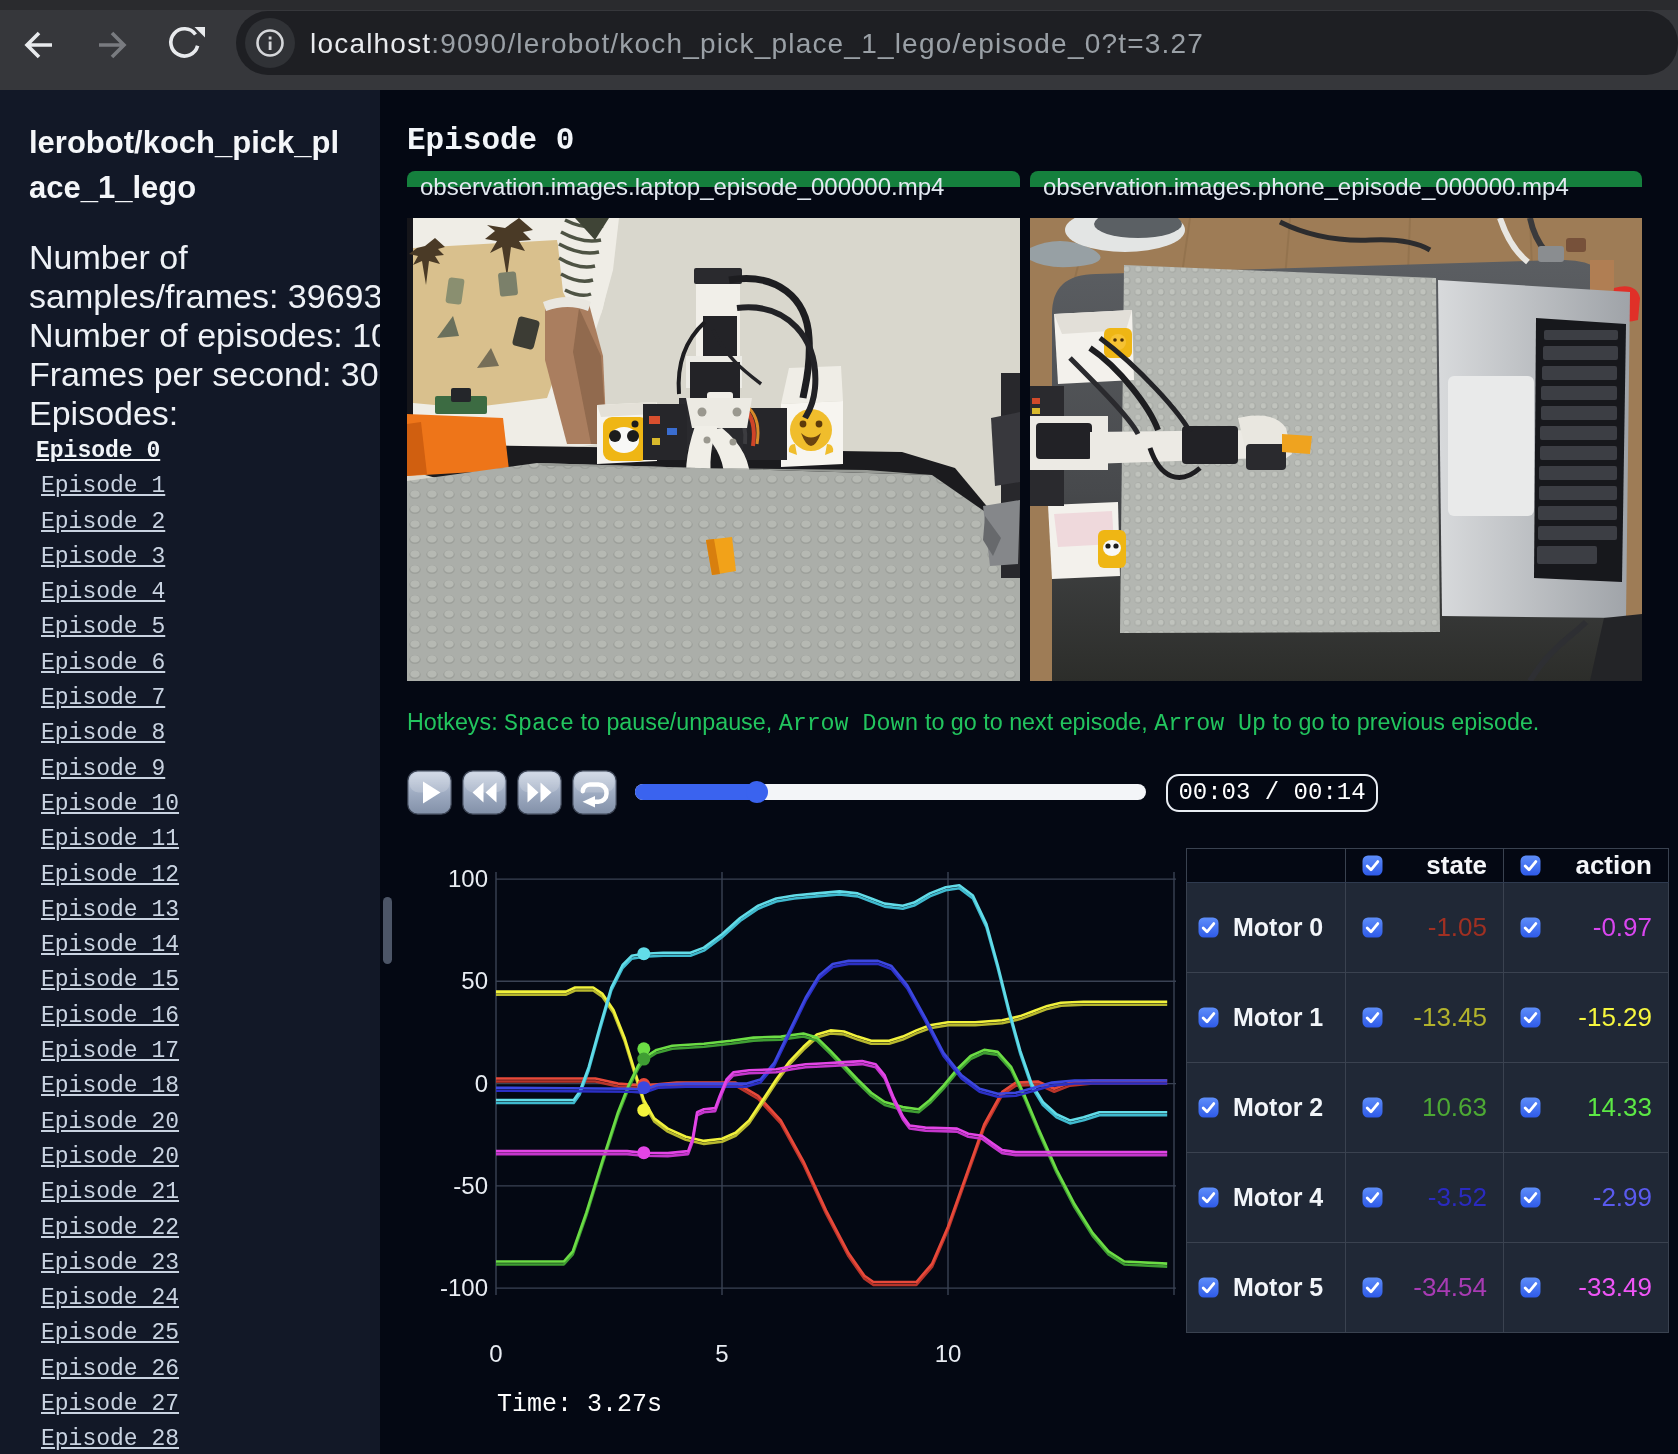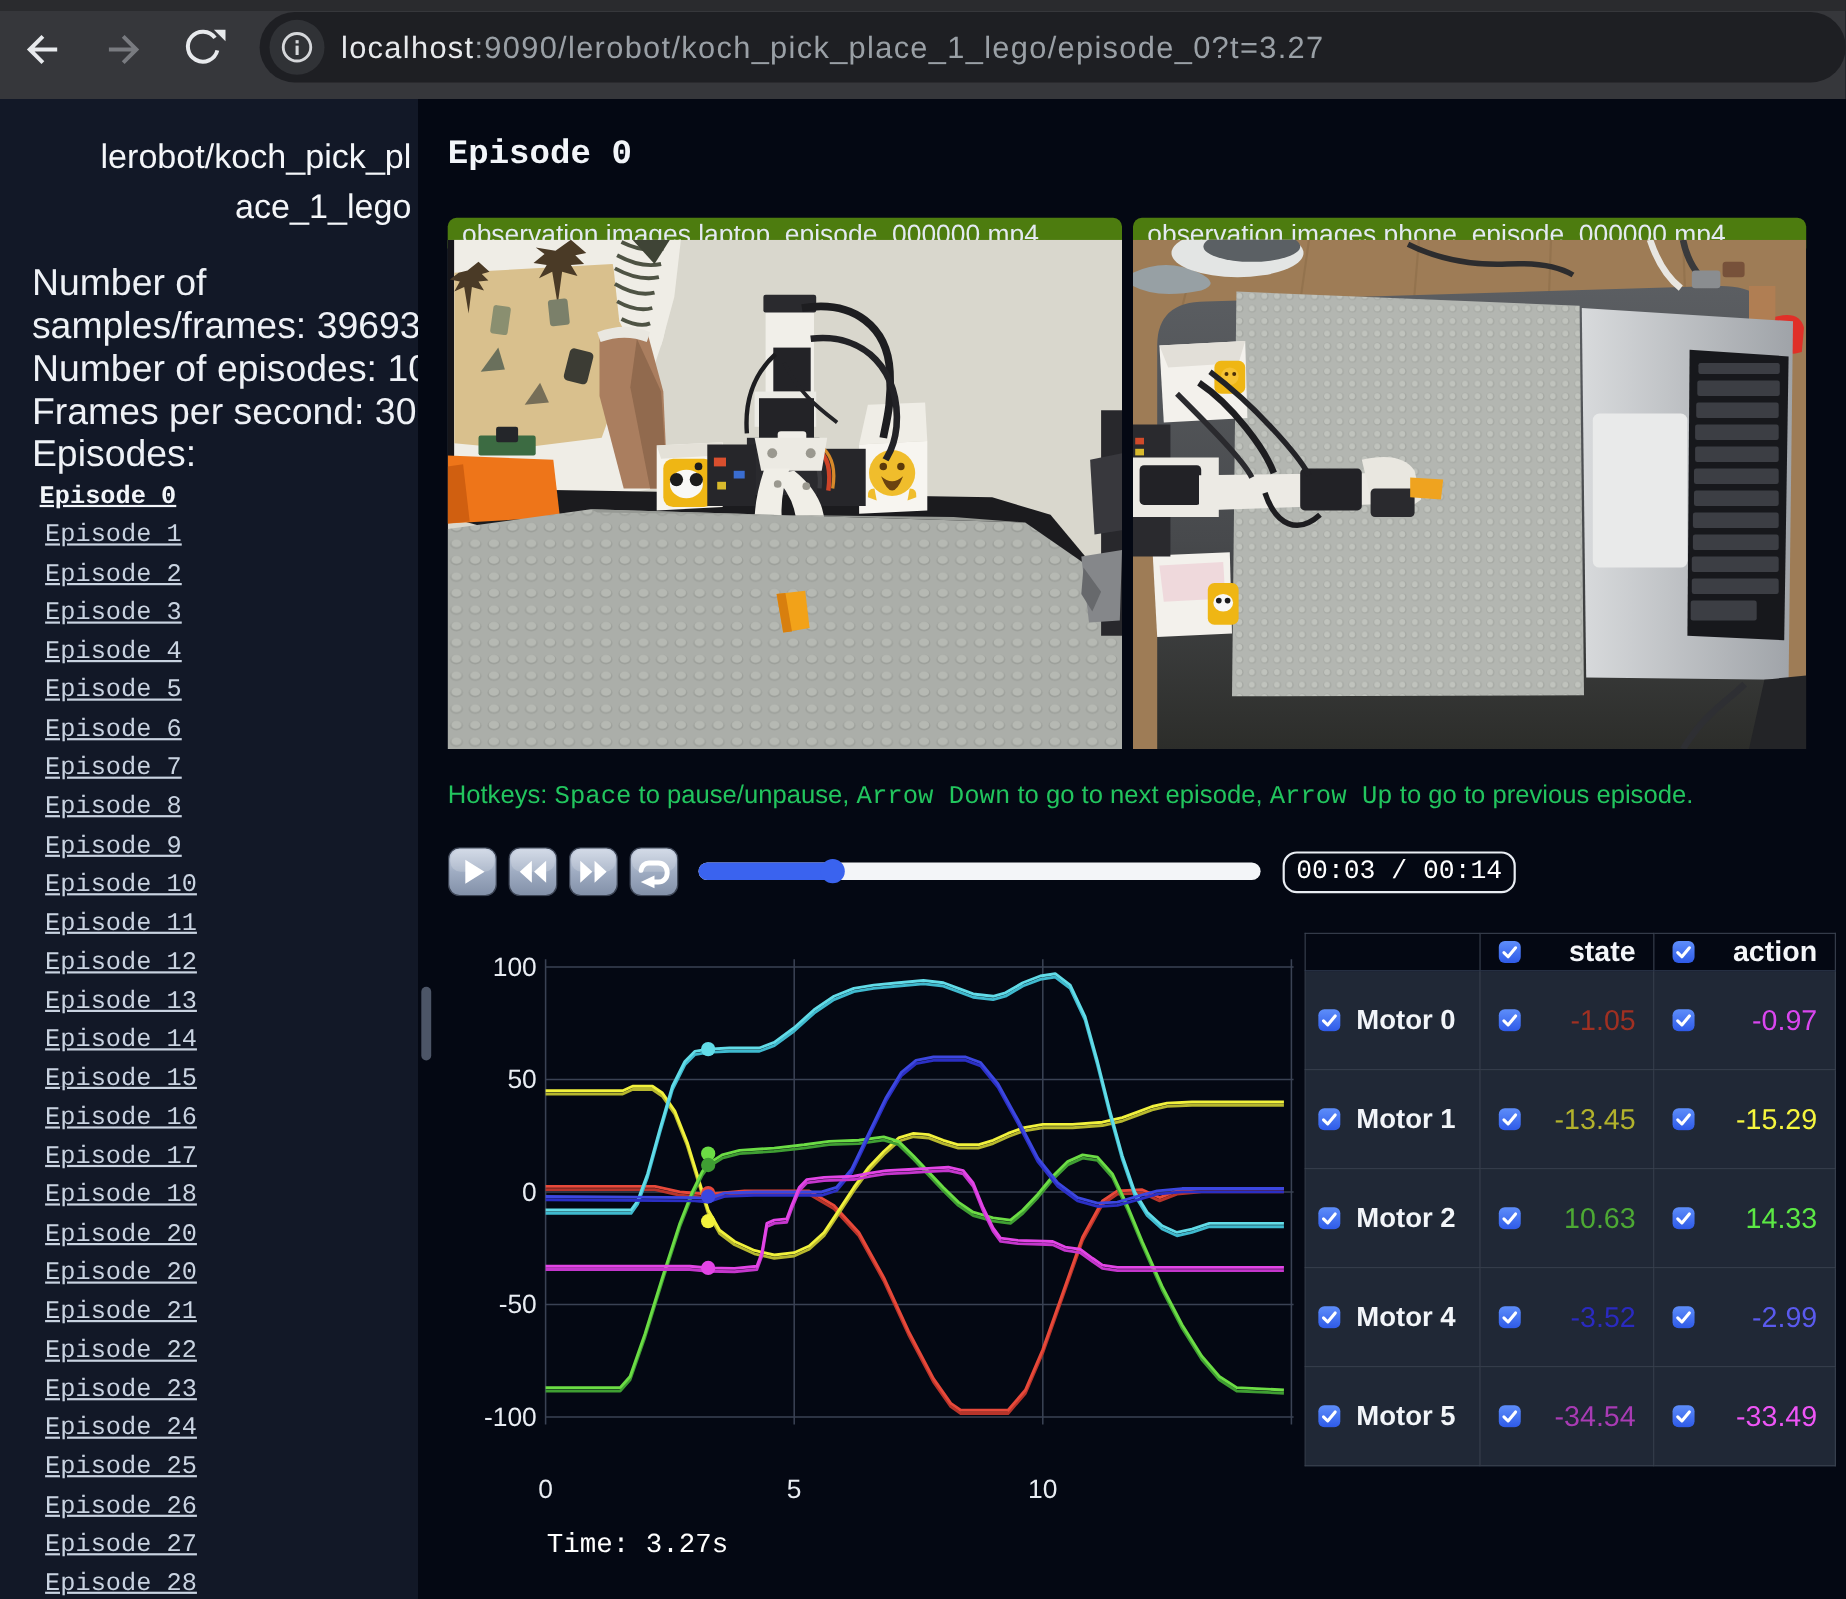--- a/index.html
+++ b/index.html
@@ -1,27 +1,27 @@
 <!DOCTYPE html>
 <html><head><meta charset="utf-8">
 <style>
 * { margin:0; padding:0; box-sizing:border-box; }
 html,body { width:1678px; height:1454px; overflow:hidden; background:#040813; font-family:"Liberation Sans",sans-serif; }
 #chromebar { position:absolute; left:0; top:0; }
 #sidebar { position:absolute; left:0; top:90px; width:380px; height:1364px; background:#121827; }
 #main { position:absolute; left:380px; top:90px; width:1298px; height:1364px; background:#040813; }
-#sbtitle { position:absolute; left:29px; top:120px; width:345px; font-size:31px; font-weight:normal; color:#f4f6f9; line-height:45px;text-align:right; }
+#sbtitle { position:absolute; left:29px; top:120px; width:345px; font-size:31px; font-weight:bold; color:#f4f6f9; line-height:45px; }
 #sbinfo { position:absolute; left:29px; top:238px; font-size:34px; color:#eef1f6; line-height:39px; }
 #eplist { position:absolute; left:36px; top:434px; font-family:"Liberation Mono",monospace; font-size:23px; line-height:35.3px; }
 #eplist a { color:#c9d3e1; text-decoration:underline; }
 #eplist .ep0 a { color:#f2f5f9; font-weight:bold; }
 #eplist .ep { padding-left:5px; }
 #scrollthumb { position:absolute; left:383px; top:897px; width:9px; height:67px; border-radius:5px; background:#4c5567; z-index:30; }
 #h1 { position:absolute; left:407px; top:123px; font-family:"Liberation Mono",monospace; font-weight:bold; font-size:31px; color:#f2f5f9; }
-.cap { position:absolute; top:198px; height:28px; background:#4d7c0f; border-radius:8px 8px 0 0; color:#e3e9f1; font-size:24px; line-height:31px; padding-left:13px; }
+.cap { position:absolute; top:171px; height:16px; background:#15803d; border-radius:8px 8px 0 0; color:#e3e9f1; font-size:24px; line-height:31px; padding-left:13px; }
 #cap1 { left:407px; width:613px; }
 #cap2 { left:1030px; width:612px; }
 #hotkeys { position:absolute; left:407px; top:709px; font-size:23.3px; color:#22c55e; }
 #hotkeys code { font-family:"Liberation Mono",monospace; }
 .ebtn { position:absolute; top:770px; }
 #track { position:absolute; left:635px; top:784px; width:511px; height:16px; border-radius:8px; background:#f3f5f8; }
 #fill { position:absolute; left:635px; top:784px; width:122px; height:16px; border-radius:8px 0 0 8px; background:#3a63ef; }
 #thumb { position:absolute; left:746px; top:781px; width:22px; height:22px; border-radius:11px; background:#3a63ef; }
 #timebox { position:absolute; left:1166px; top:774px; width:212px; height:38px; border:2px solid #e9edf3; border-radius:13px; font-family:"Liberation Mono",monospace; font-size:24px; color:#fff; text-align:center; line-height:34px; white-space:nowrap; }
 #chart { position:absolute; left:400px; top:850px; }

